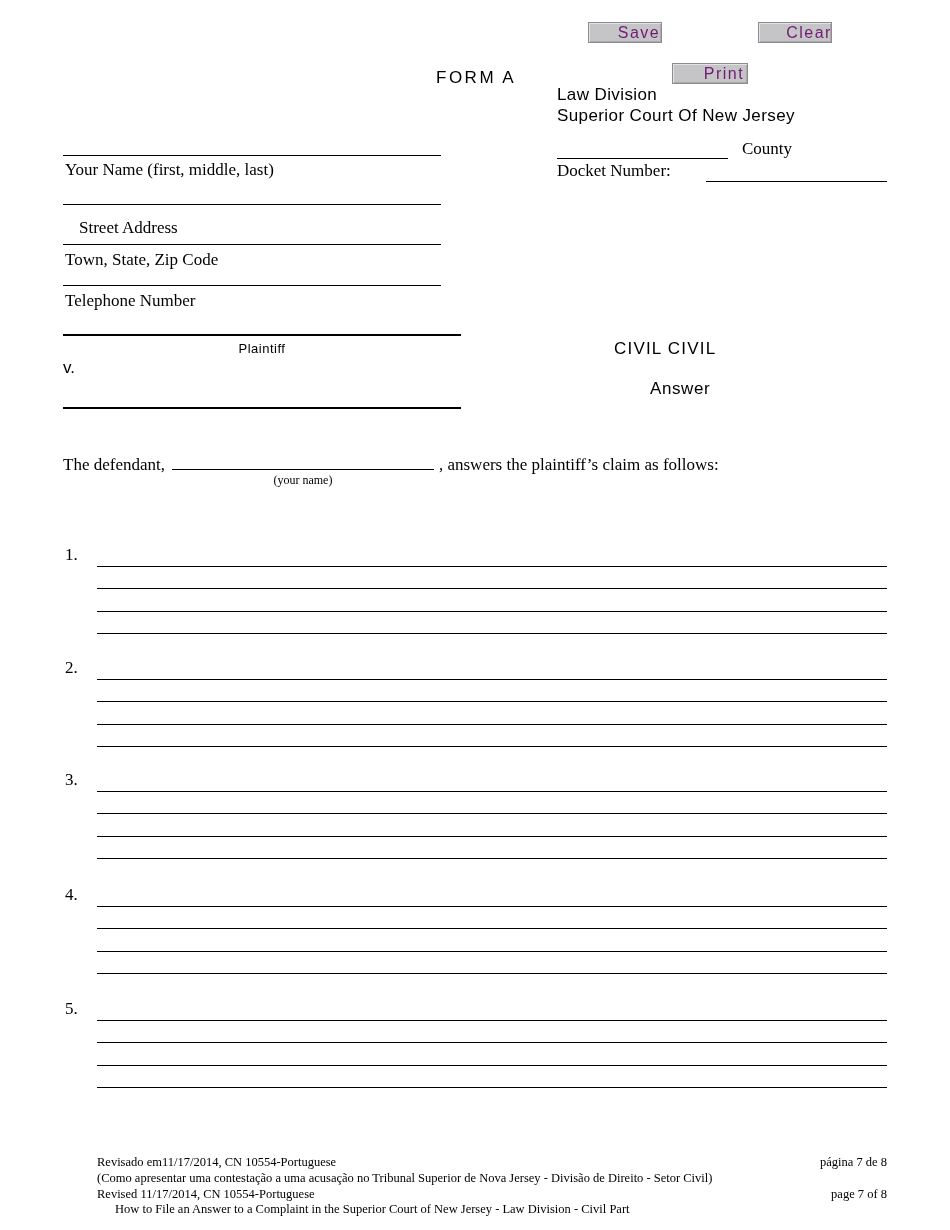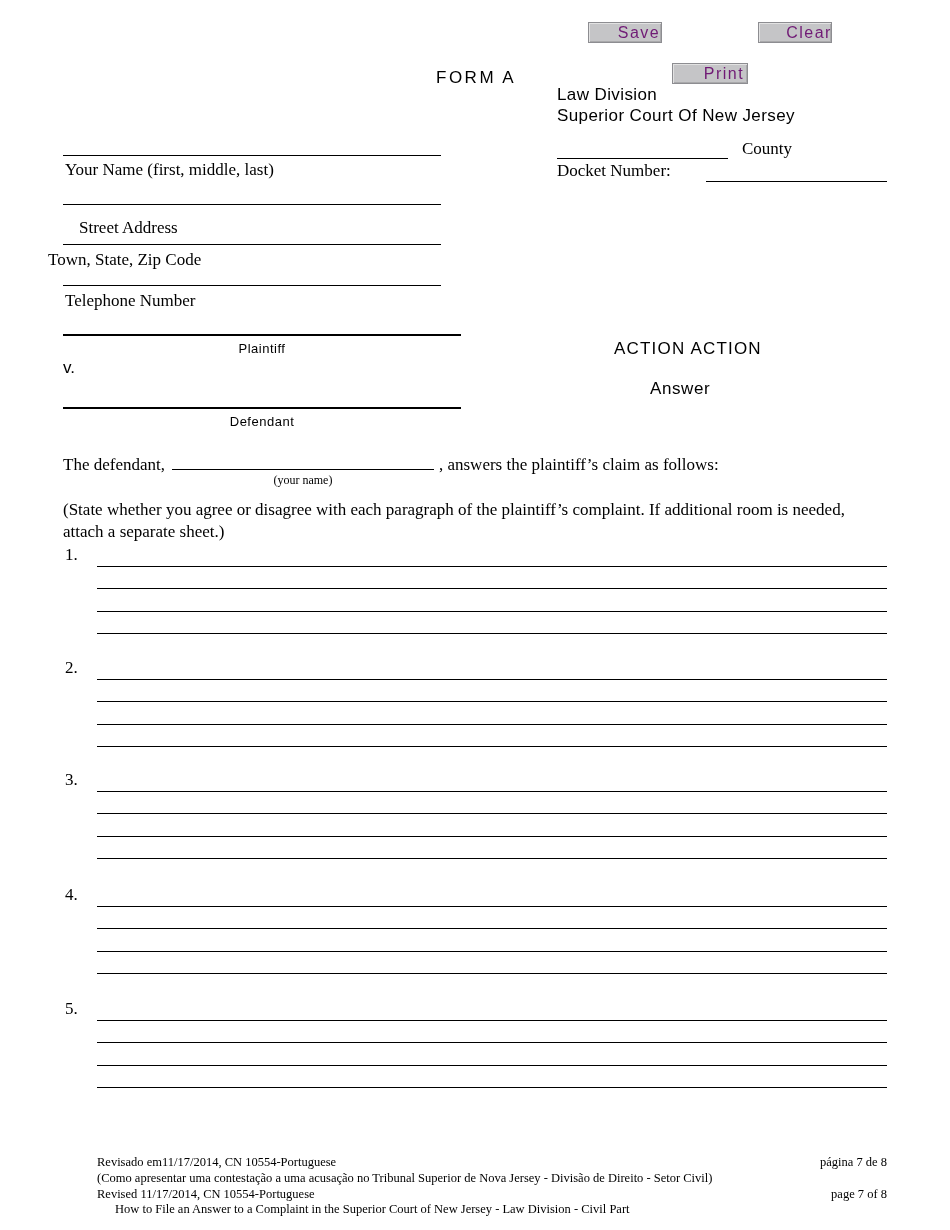--- a/index.html
+++ b/index.html
@@ -80,41 +80,39 @@
   <div class="big-label" style="left:557px; top:161px;">Docket Number:</div>
   <div class="fline" style="left:706px; top:164px; width:181px; height:18px;"></div>
 
   <div class="fline" style="left:63px; top:136px; width:378px; height:20px;"></div>
   <div class="small-label" style="left:65px; top:160px;">Your Name (first, middle, last)</div>
 
   <div class="fline" style="left:63px; top:186px; width:378px; height:19px;"></div>
   <div class="small-label" style="left:79px; top:210px;margin-top:8px;">Street Address</div>
 
   <div class="fline" style="left:63px; top:226px; width:378px; height:19px;"></div>
-  <div class="small-label" style="left:48px; top:250px;">Town, State, Zip Code</div>
+  <div class="small-label" style="left:65px; top:250px;">Town, State, Zip Code</div>
 
   <div class="fline" style="left:63px; top:267px; width:378px; height:19px;"></div>
   <div class="small-label" style="left:65px; top:291px;">Telephone Number</div>
 
   <div class="fline-heavy" style="left:63px; top:315px; width:398px; height:21px;"></div>
   <div class="center-label sans" style="left:63px; top:341px;">Plaintiff</div>
 
   <div class="abs sans" style="left:63px; top:358px; font-size:17px;">v.</div>
 
   <div class="fline-heavy" style="left:63px; top:388px; width:398px; height:21px;"></div>
-  <div class="center-label sans" style="left:63px; top:414px;">Defendant</div>
 
-  <div class="caption-head sans" style="left:614px; top:339px;">ACTION ACTION</div>
+  <div class="caption-head sans" style="left:614px; top:339px;">CIVIL CIVIL</div>
   <div class="caption-head sans" style="left:650px; top:379px; letter-spacing:0.6px;">Answer</div>
 
   <div class="sentence">
     <span>The defendant,</span><span class="name-blank"><span class="name-hint">(your name)</span></span><span>, answers the plaintiff’s claim as follows:</span>
   </div>
 
-  <div class="instructions">(State whether you agree or disagree with each paragraph of the plaintiff’s complaint.  If additional room is needed, attach a separate sheet.)</div>
 
   <div class="item item-1">
     <span class="num">1.</span>
     <div class="rules">
       <div class="rule"></div>
       <div class="rule"></div>
       <div class="rule"></div>
       <div class="rule"></div>
     </div>
   </div>

